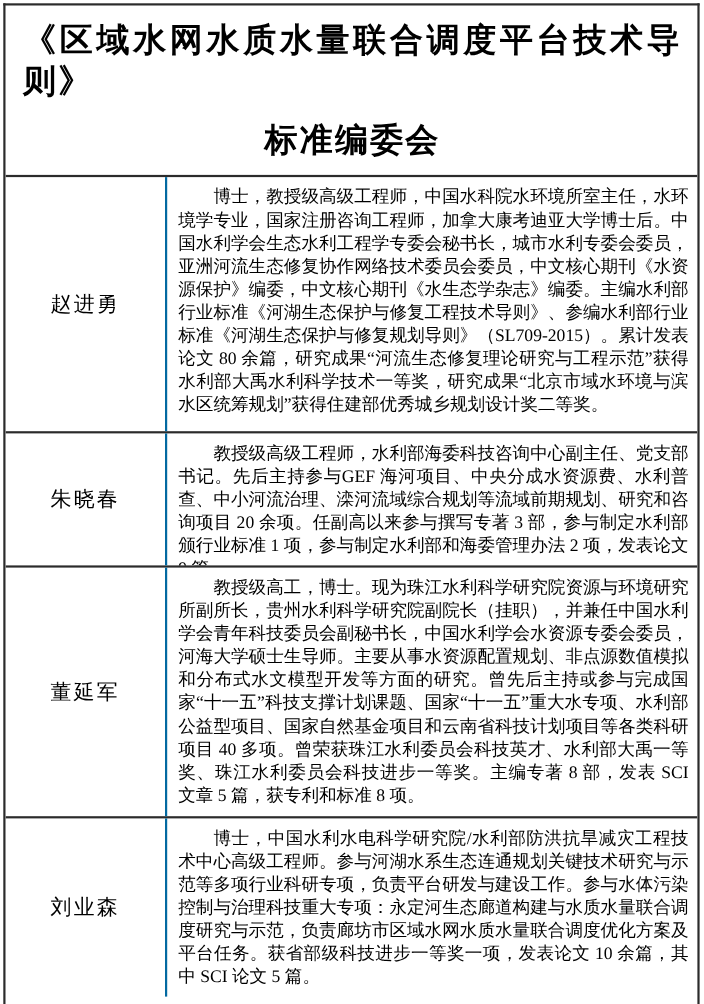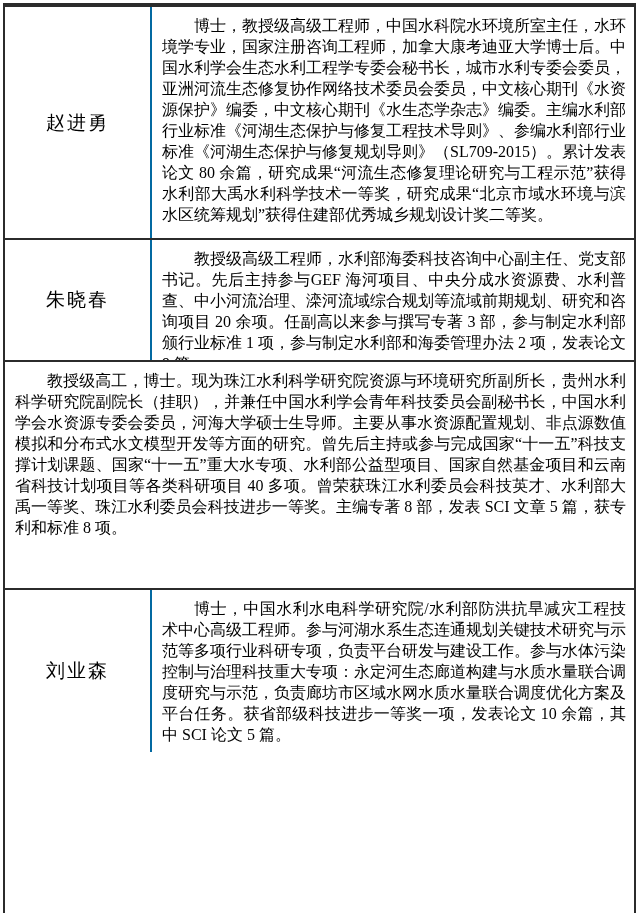--- a/index.html
+++ b/index.html
@@ -71,36 +71,41 @@
     margin: 0;
     text-indent: 2em;
     word-break: break-all;
   }
 </style>
 </head>
 <body>
 
 <div class="doc">
 
+  <div class="header">
+    <div class="title">《区域水网水质水量联合调度平台技术导则》</div>
+    <div class="subtitle">标准编委会</div>
+  </div>
 
   <div class="row row-1">
     <div class="name-cell">赵进勇</div>
     <div class="bio-cell">
       <p>博士，教授级高级工程师，中国水科院水环境所室主任，水环境学专业，国家注册咨询工程师，加拿大康考迪亚大学博士后。中国水利学会生态水利工程学专委会秘书长，城市水利专委会委员，亚洲河流生态修复协作网络技术委员会委员，中文核心期刊《水资源保护》编委，中文核心期刊《水生态学杂志》编委。主编水利部行业标准《河湖生态保护与修复工程技术导则》、参编水利部行业标准《河湖生态保护与修复规划导则》（SL709-2015）。累计发表论文 80 余篇，研究成果“河流生态修复理论研究与工程示范”获得水利部大禹水利科学技术一等奖，研究成果“北京市域水环境与滨水区统筹规划”获得住建部优秀城乡规划设计奖二等奖。</p>
     </div>
   </div>
 
   <div class="row row-2">
     <div class="name-cell">朱晓春</div>
     <div class="bio-cell">
       <p>教授级高级工程师，水利部海委科技咨询中心副主任、党支部书记。先后主持参与GEF 海河项目、中央分成水资源费、水利普查、中小河流治理、滦河流域综合规划等流域前期规划、研究和咨询项目 20 余项。任副高以来参与撰写专著 3 部，参与制定水利部颁行业标准 1 项，参与制定水利部和海委管理办法 2 项，发表论文 9 篇。</p>
     </div>
   </div>
 
   <div class="row row-3">
+    <div class="name-cell">董延军</div>
     <div class="bio-cell">
       <p>教授级高工，博士。现为珠江水利科学研究院资源与环境研究所副所长，贵州水利科学研究院副院长（挂职），并兼任中国水利学会青年科技委员会副秘书长，中国水利学会水资源专委会委员，河海大学硕士生导师。主要从事水资源配置规划、非点源数值模拟和分布式水文模型开发等方面的研究。曾先后主持或参与完成国家“十一五”科技支撑计划课题、国家“十一五”重大水专项、水利部公益型项目、国家自然基金项目和云南省科技计划项目等各类科研项目 40 多项。曾荣获珠江水利委员会科技英才、水利部大禹一等奖、珠江水利委员会科技进步一等奖。主编专著 8 部，发表 SCI 文章 5 篇，获专利和标准 8 项。</p>
     </div>
   </div>
 
   <div class="row row-4">
     <div class="name-cell">刘业森</div>
     <div class="bio-cell">
       <p>博士，中国水利水电科学研究院/水利部防洪抗旱减灾工程技术中心高级工程师。参与河湖水系生态连通规划关键技术研究与示范等多项行业科研专项，负责平台研发与建设工作。参与水体污染控制与治理科技重大专项：永定河生态廊道构建与水质水量联合调度研究与示范，负责廊坊市区域水网水质水量联合调度优化方案及平台任务。获省部级科技进步一等奖一项，发表论文 10 余篇，其中 SCI 论文 5 篇。</p>
     </div>

